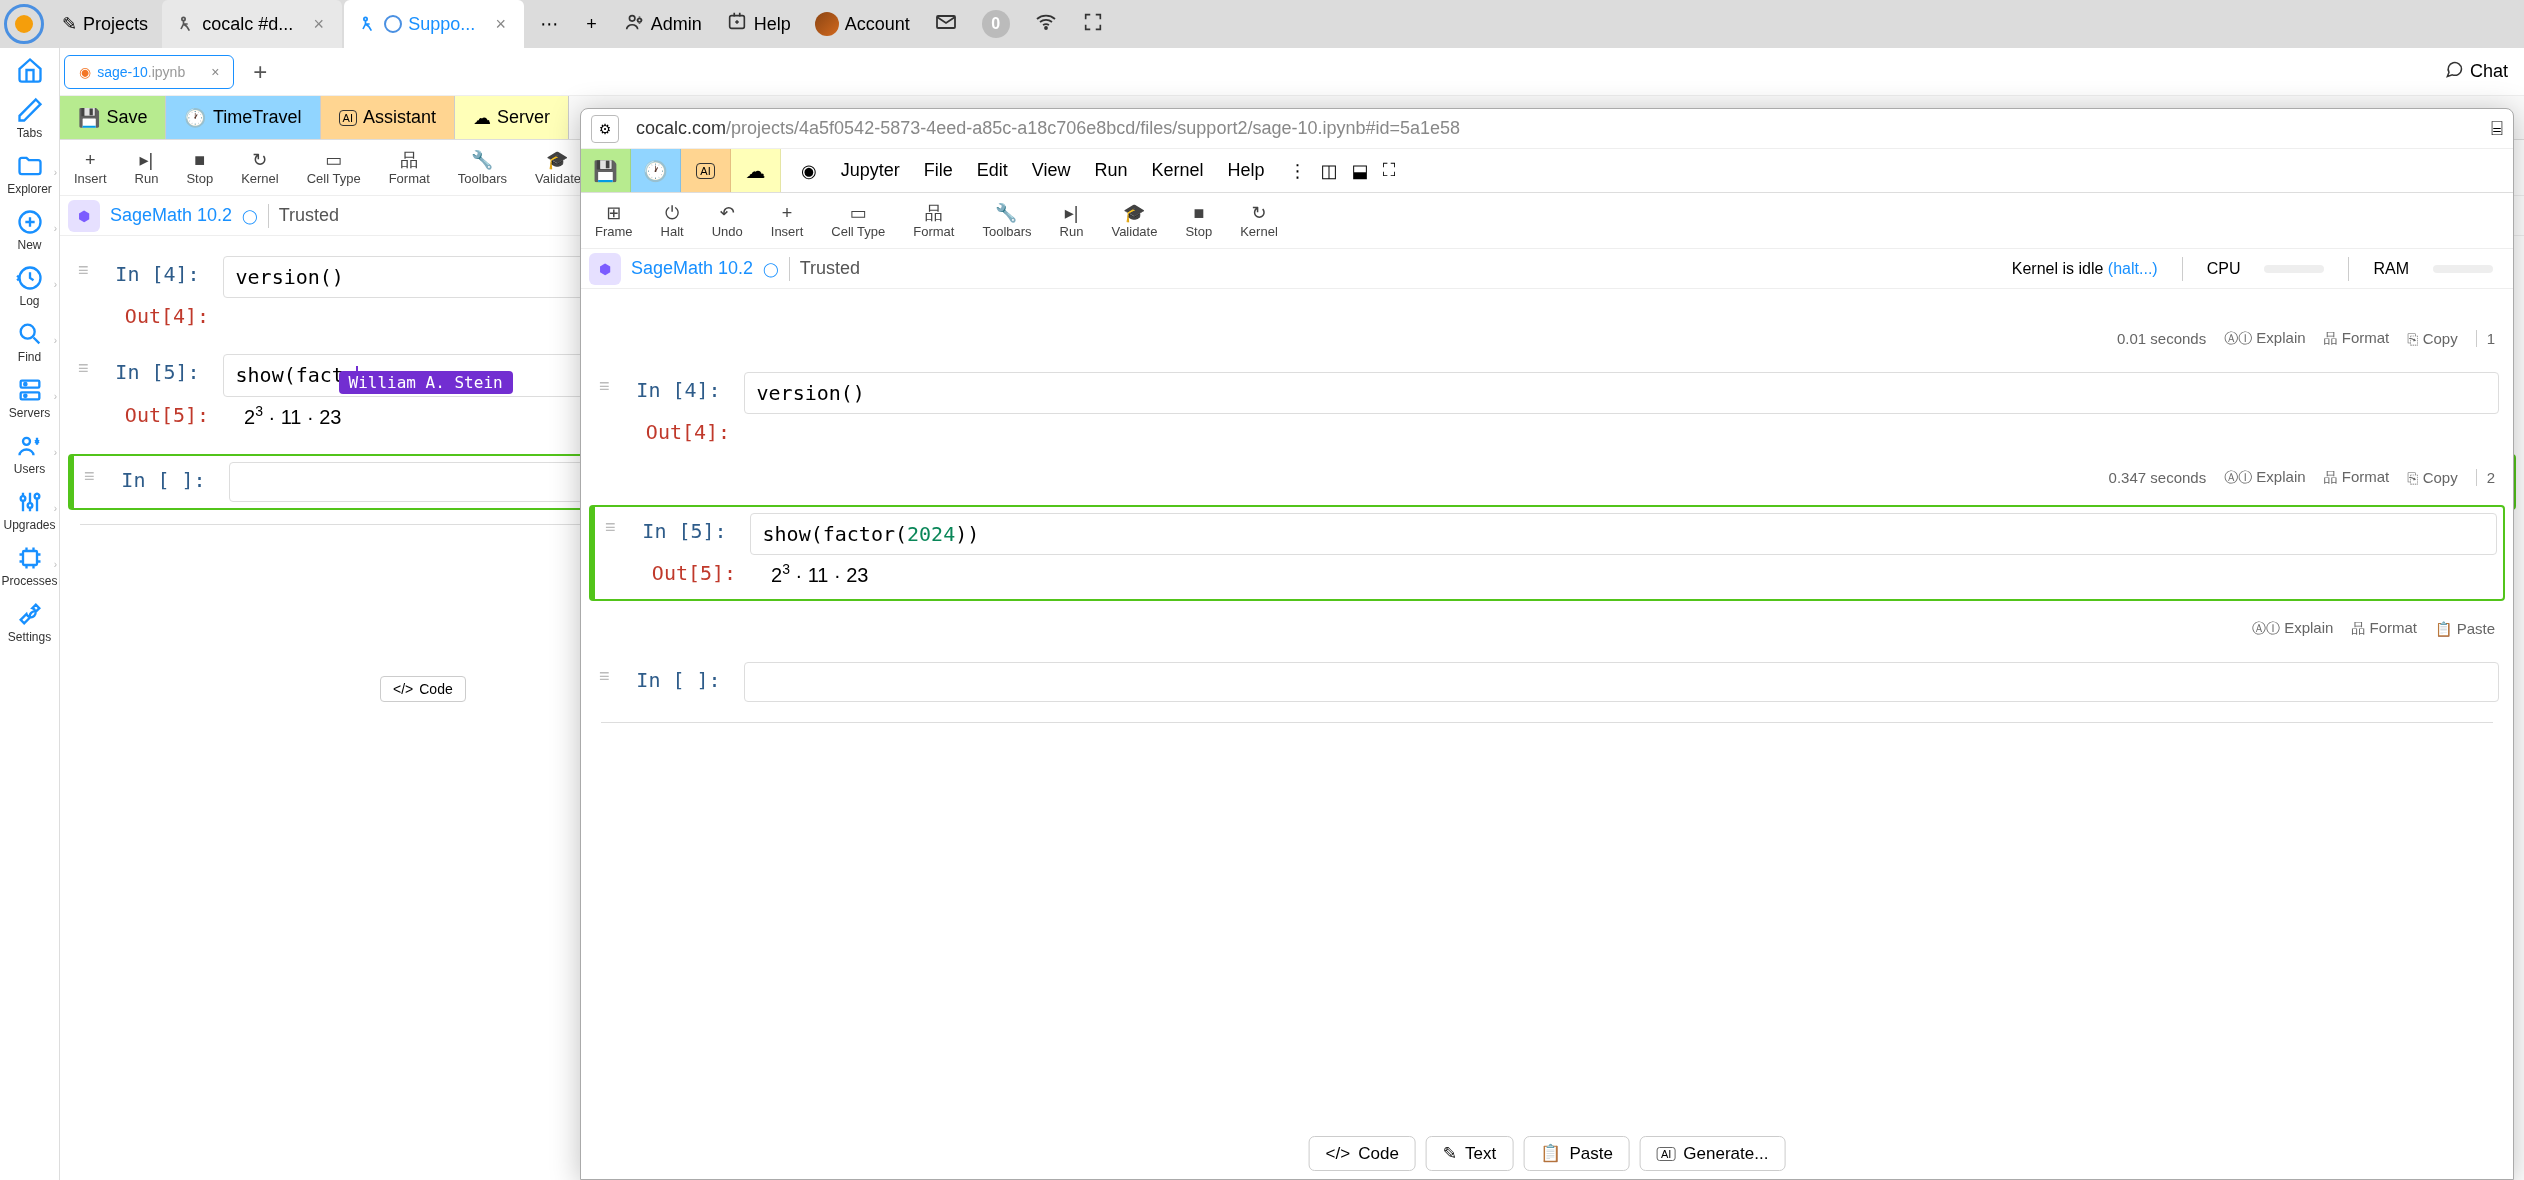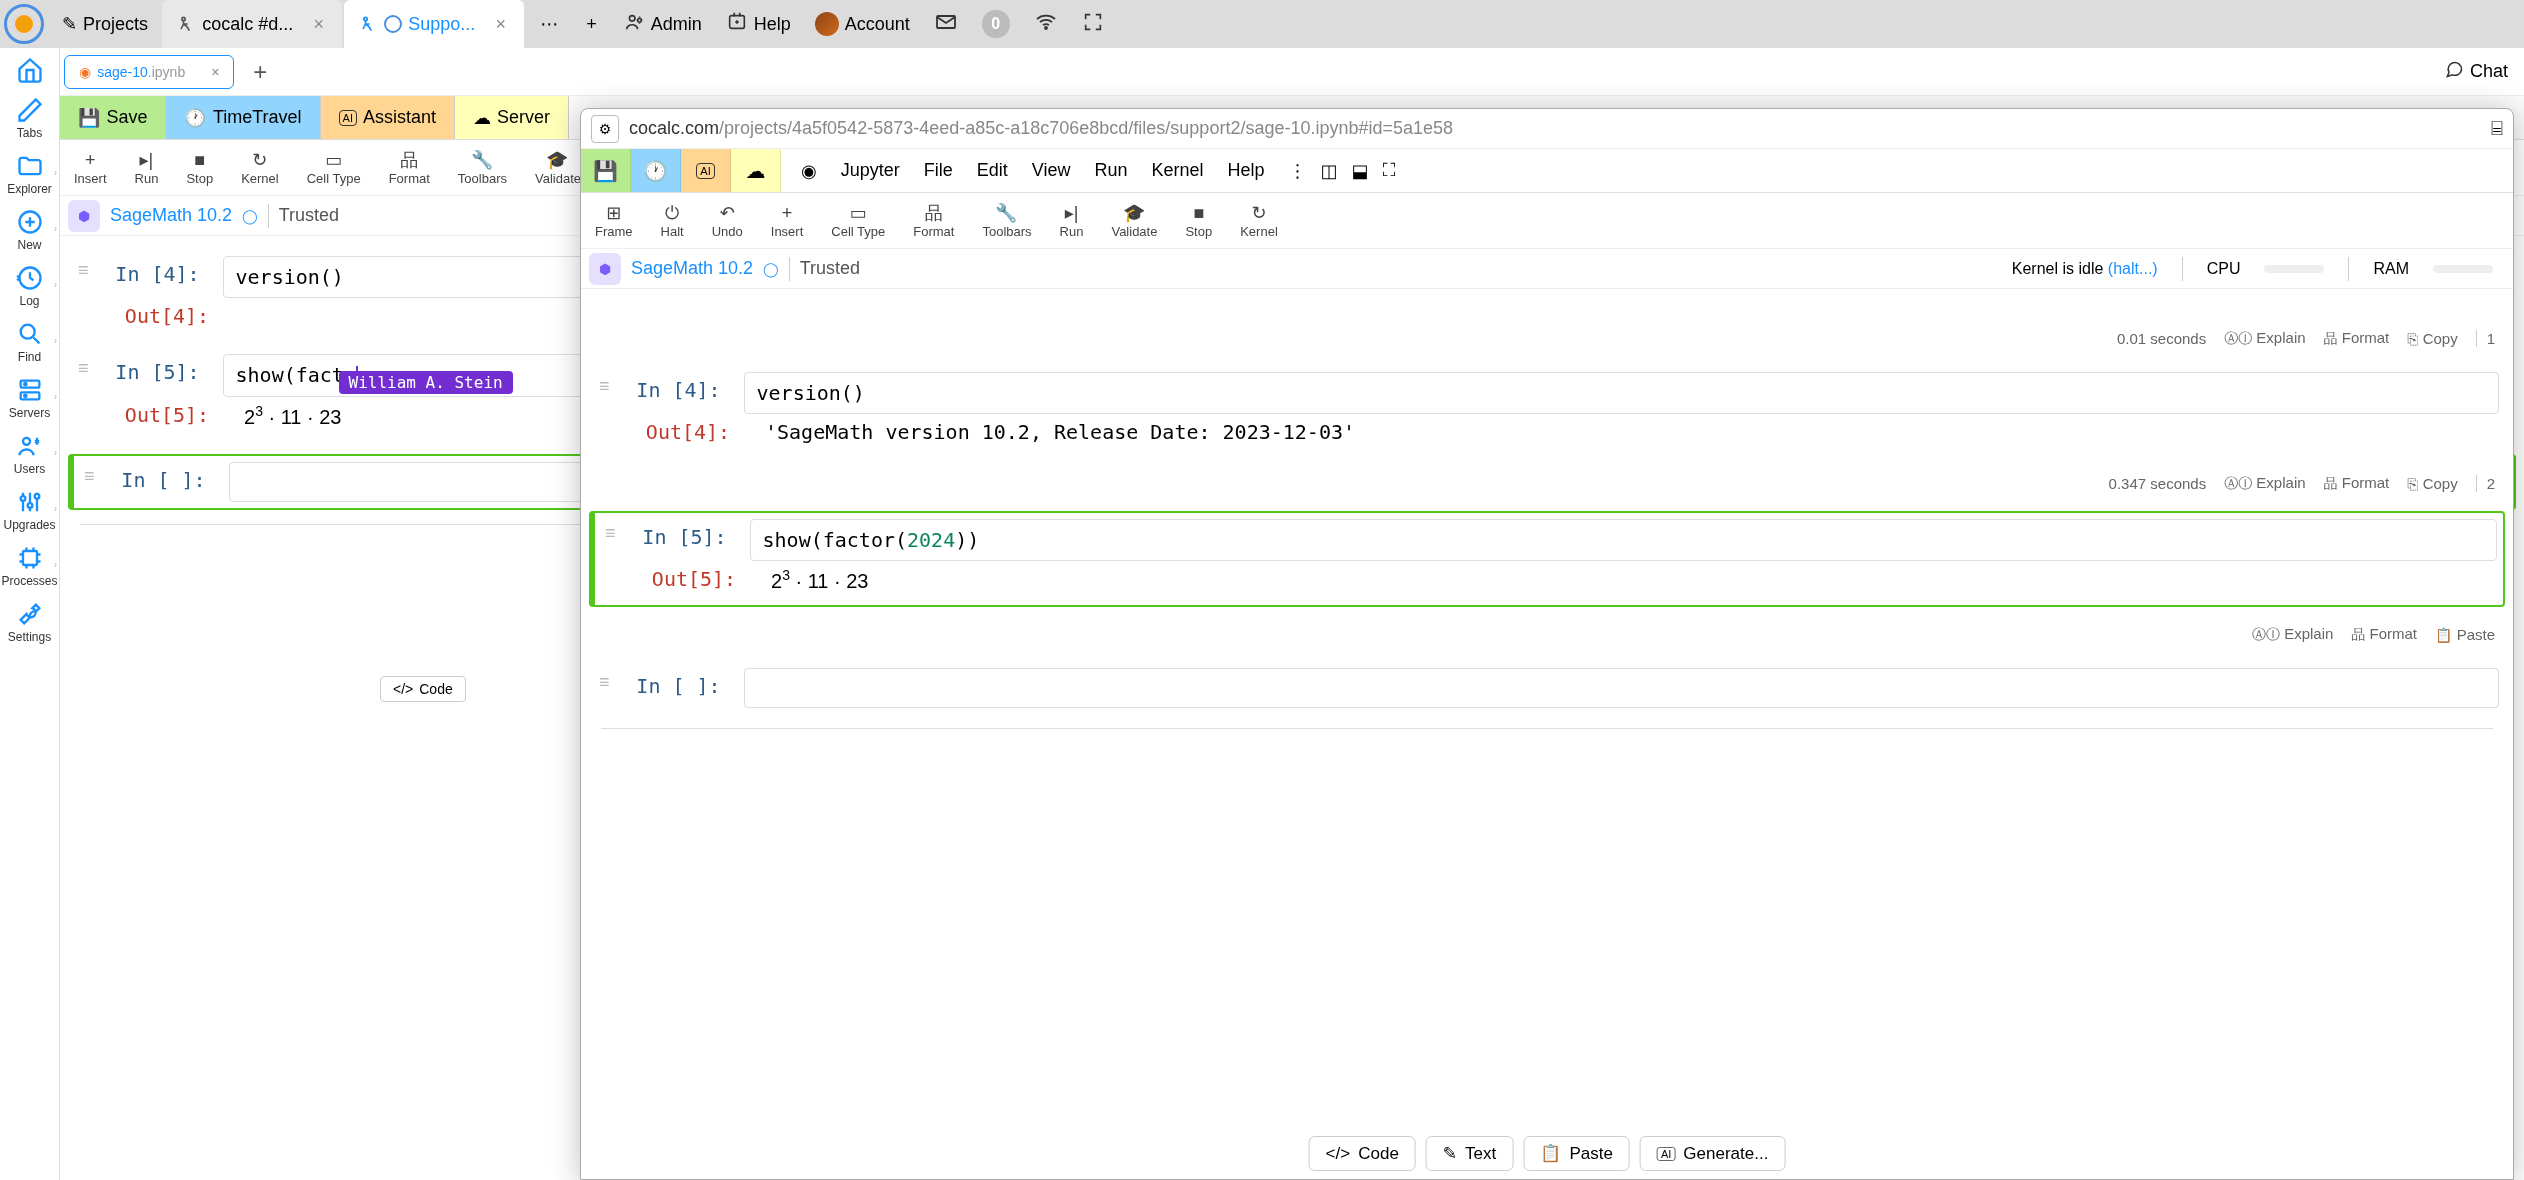--- a/index.html
+++ b/index.html
@@ -76,21 +76,21 @@
 .window2 { position: absolute; left: 580px; top: 108px; right: 10px; bottom: 0; background: #fff; border: 1px solid #aaa; border-radius: 8px 8px 0 0; box-shadow: 0 4px 30px rgba(0,0,0,0.25); overflow: hidden; z-index: 50; }
 .titlebar { height: 36px; background: #f0f0f0; display: flex; align-items: center; padding: 0 10px; border-bottom: 1px solid #ddd; }
 .traffic { display: flex; gap: 8px; }
 .traffic span { width: 14px; height: 14px; border-radius: 50%; display: inline-block; }
 .tl-red { background: #ff5f56; }
 .tl-yel { background: #ffbd2e; }
 .tl-grn { background: #27c93f; }
 .titlebar-title { flex: 1; text-align: center; font-size: 17px; font-weight: 600; color: #333; }
 .url-bar { height: 40px; display: flex; align-items: center; padding: 0 10px; gap: 10px; border-bottom: 1px solid #eee; }
 .url-icon { width: 28px; height: 28px; border: 1px solid #bbb; border-radius: 4px; display: flex; align-items: center; justify-content: center; font-size: 14px; }
-.url-text { flex: 1; font-size: 18px; color: #333; white-space: nowrap; overflow: hidden; }
+.url-text { flex: 1; font-size: 18px; color: #333; white-space: nowrap; overflow: hidden; margin-left: 7px; }
 .url-text .dim { color: #888; }
 
 .w2-actions { height: 44px; display: flex; align-items: stretch; border-bottom: 1px solid #ddd; }
 .w2-act { width: 50px; display: flex; align-items: center; justify-content: center; font-size: 20px; border-right: 1px solid rgba(0,0,0,0.1); }
 .bg-grn { background: #b7eb8f; }
 .bg-blu { background: #91d5ff; }
 .bg-org { background: #ffd591; }
 .bg-yel { background: #ffffb8; }
 .w2-menu { display: flex; align-items: center; gap: 24px; padding: 0 20px; font-size: 18px; }
 .w2-menu-right { margin-left: auto; display: flex; gap: 14px; align-items: center; padding-right: 8px; }
@@ -537,21 +537,20 @@
     </div>
     <div class="cell">
       <div class="cell-row">
         <span class="drag-handle">≡</span>
         <span class="prompt prompt-in mono">In [4]:</span>
         <div class="cell-input mono">version()</div>
       </div>
       <div class="cell-row">
         <span style="width:28px;"></span>
         <span class="prompt prompt-out mono">Out[4]:</span>
-        <div class="cell-output mono">'SageMath version 10.2, Release Date: 2023-12-03'</div>
       </div>
     </div>
 
     <div class="meta-row">
       <span>0.347 seconds</span>
       <span><span class="mini-icon">ⒶⒾ</span> <span>Explain</span></span>
       <span><span class="mini-icon">品</span> <span>Format</span></span>
       <span><span class="mini-icon">⎘</span> <span>Copy</span></span>
       <span class="meta-idx">2</span>
     </div>

